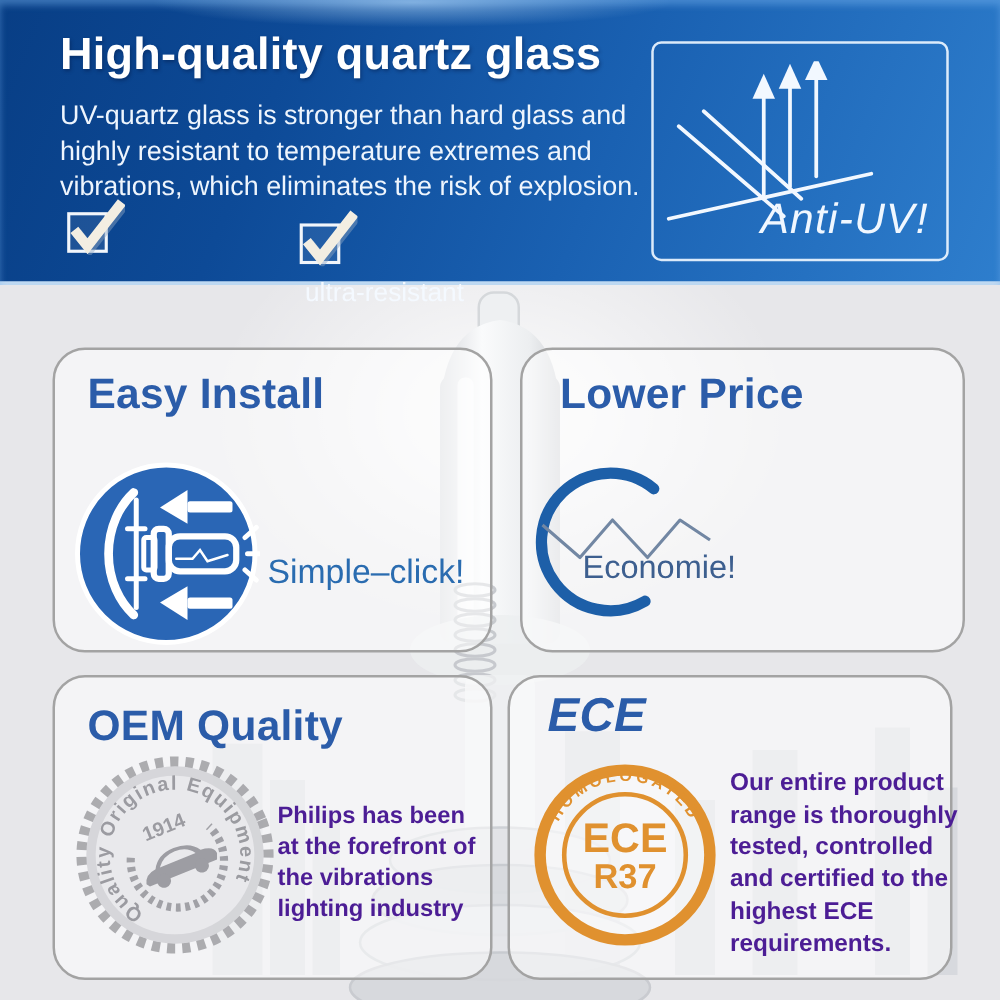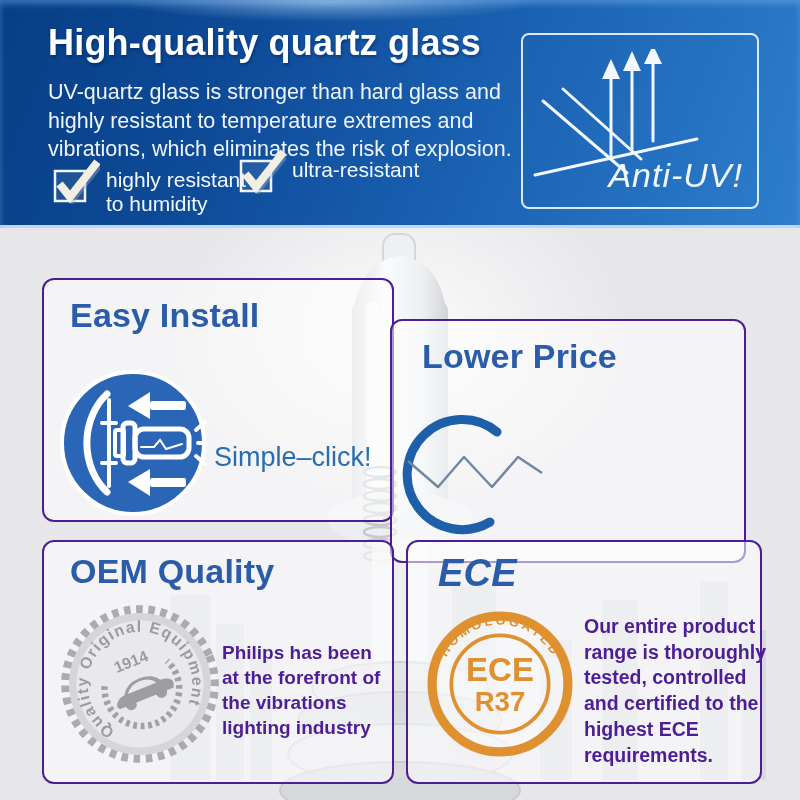--- a/index.html
+++ b/index.html
@@ -27,46 +27,46 @@
   }
   .hero p{
     position:absolute;left:48px;top:78px;margin:0;width:485px;
     font-size:21.5px;line-height:1.33;color:#eef5fd;
   }
   .check-item{position:absolute;display:flex;align-items:flex-start;}
   .check-item .ck{flex:0 0 auto;}
   .check-item .lbl{font-size:21px;color:#f4f9ff;line-height:1.15;margin-left:6px;margin-top:10px;}
   .check-1{left:52px;top:158px;}
   .check-1 .lbl{max-width:160px;}
-  .check-2{left:238px;top:148px;}
+  .check-2{left:238px;top:167px;flex-direction:column;}
   .uv-badge{
     position:absolute;left:521px;top:33px;width:234px;height:172px;
     border:2px solid rgba(235,245,255,.92);border-radius:8px;
   }
   .uv-badge .uv-label{
     position:absolute;right:14px;bottom:12px;
     font-size:34px;font-style:italic;color:#f0f7ff;letter-spacing:1px;
   }
 
   
   .card{
-    position:absolute;border:2px solid #4c1d95;border-radius:12px;
+    position:absolute;border:2px solid #a3a3a3;border-radius:26px;
     background:rgba(255,255,255,.55);
   }
   .card h2{
     position:absolute;margin:0;font-weight:bold;color:#2b5ca9;font-size:34px;letter-spacing:.2px;
   }
   .card1{left:42px;top:278px;width:348px;height:240px;}
-  .card2{left:390px;top:278px;width:352px;height:240px;margin-top:41px;}
+  .card2{left:416px;top:278px;width:352px;height:240px;}
   .card3{left:42px;top:540px;width:348px;height:240px;}
   .card4{left:406px;top:540px;width:352px;height:240px;}
 
   .card1 h2{left:26px;top:16px;}
   .card2 h2{left:30px;top:16px;}
-  .card3 h2{left:26px;top:10px;text-align:center;}
+  .card3 h2{left:26px;top:20px;text-align:center;}
   .card4 h2{left:30px;top:10px;font-style:italic;font-size:38px;}
 
   .install-icon{position:absolute;left:14px;top:88px;}
   .caption{
     position:absolute;color:#2a6cb0;white-space:nowrap;
   }
   .card1 .caption{left:170px;top:162px;font-size:27px;}
   .price-icon{position:absolute;left:8px;top:78px;}
   .card2 .caption{left:48px;top:158px;font-size:26px;color:#3d5f8f;}
 
@@ -135,21 +135,20 @@
     <div class="hero-glow"></div>
     <h1>High-quality quartz glass</h1>
     <p>UV-quartz glass is stronger than hard glass and highly resistant to temperature extremes and vibrations, which eliminates the risk of explosion.</p>
 
     <div class="check-item check-1">
       <svg class="ck" width="48" height="46" viewBox="0 0 48 46">
         <rect x="3" y="13" width="30" height="30" fill="rgba(255,255,255,0.08)" stroke="#f2f6fb" stroke-width="2.5"></rect>
         <path d="M10,29 L18,39 L43,7" fill="none" stroke="#8fa6c4" stroke-width="8" stroke-linecap="square" transform="translate(2,2)" opacity="0.45"></path>
         <path d="M10,29 L18,39 L43,7" fill="none" stroke="#f3eee2" stroke-width="8" stroke-linecap="square"></path>
       </svg>
-      <span class="lbl">highly resistant to humidity</span>
     </div>
 
     <div class="check-item check-2">
       <svg class="ck" width="48" height="46" viewBox="0 0 48 46">
         <rect x="3" y="13" width="30" height="30" fill="rgba(255,255,255,0.08)" stroke="#f2f6fb" stroke-width="2.5"></rect>
         <path d="M10,29 L18,39 L43,7" fill="none" stroke="#8fa6c4" stroke-width="8" stroke-linecap="square" transform="translate(2,2)" opacity="0.45"></path>
         <path d="M10,29 L18,39 L43,7" fill="none" stroke="#f3eee2" stroke-width="8" stroke-linecap="square"></path>
       </svg>
       <span class="lbl">ultra-resistant</span>
     </div>
@@ -200,20 +199,21 @@
     </svg>
     <div class="caption">Simple–click!</div>
   </section>
 
   <section class="card card2">
     <h2>Lower Price</h2>
     <svg class="price-icon" width="220" height="160" viewBox="0 0 220 160">
       <path d="M 97,33 A 55,55 0 1 0 90,123" fill="none" stroke="#1d5fa8" stroke-width="9" stroke-linecap="round"></path>
       <polyline points="8,62 38,88 64,58 92,88 118,58 142,74" fill="none" stroke="#7287a3" stroke-width="2.5" stroke-linejoin="round"></polyline>
     </svg>
+    <div class="caption">Economie!</div>
   </section>
 
   <section class="card card3">
     <h2>OEM Quality</h2>
     <svg class="stamp-icon" width="168" height="168" viewBox="0 0 180 180">
       <g transform="rotate(-22 90 90)" opacity="0.92">
         <circle cx="90" cy="90" r="80" fill="none" stroke="#a6a6aa" stroke-width="9" stroke-dasharray="7 6"></circle>
         <circle cx="90" cy="90" r="76" fill="#d4d4d8"></circle>
         <circle cx="90" cy="90" r="68" fill="#e9e9ec"></circle>
         <path id="oemArc" d="M 50.4,129.6 A 56,56 0 1 1 129.6,129.6" fill="none"></path>

